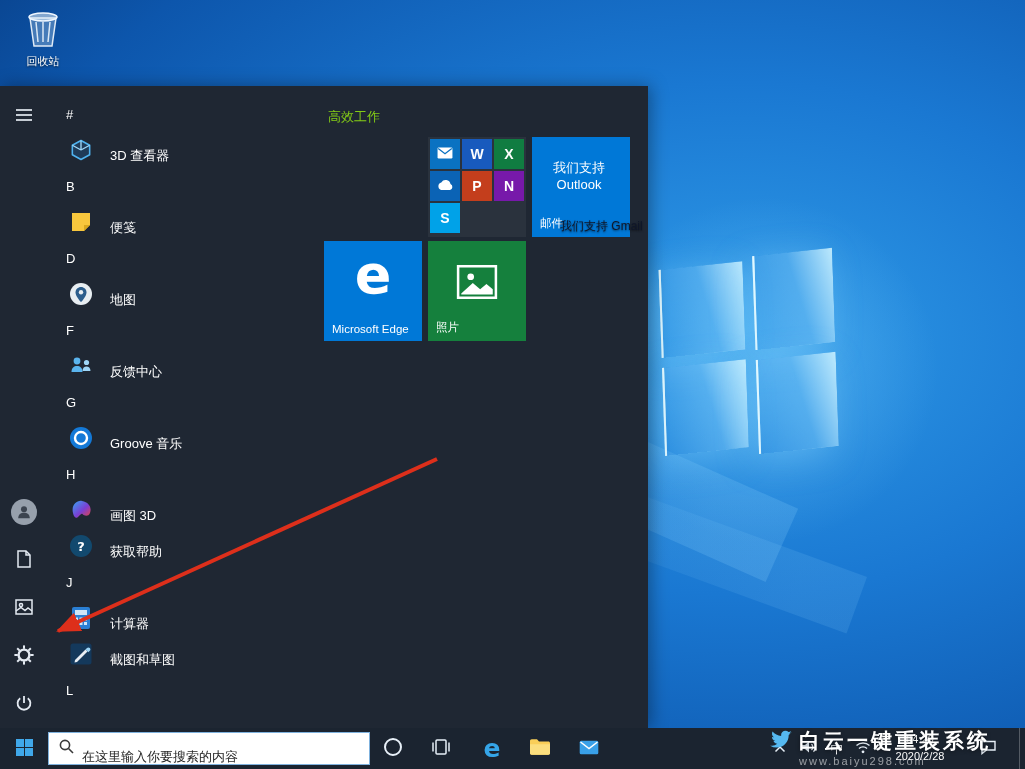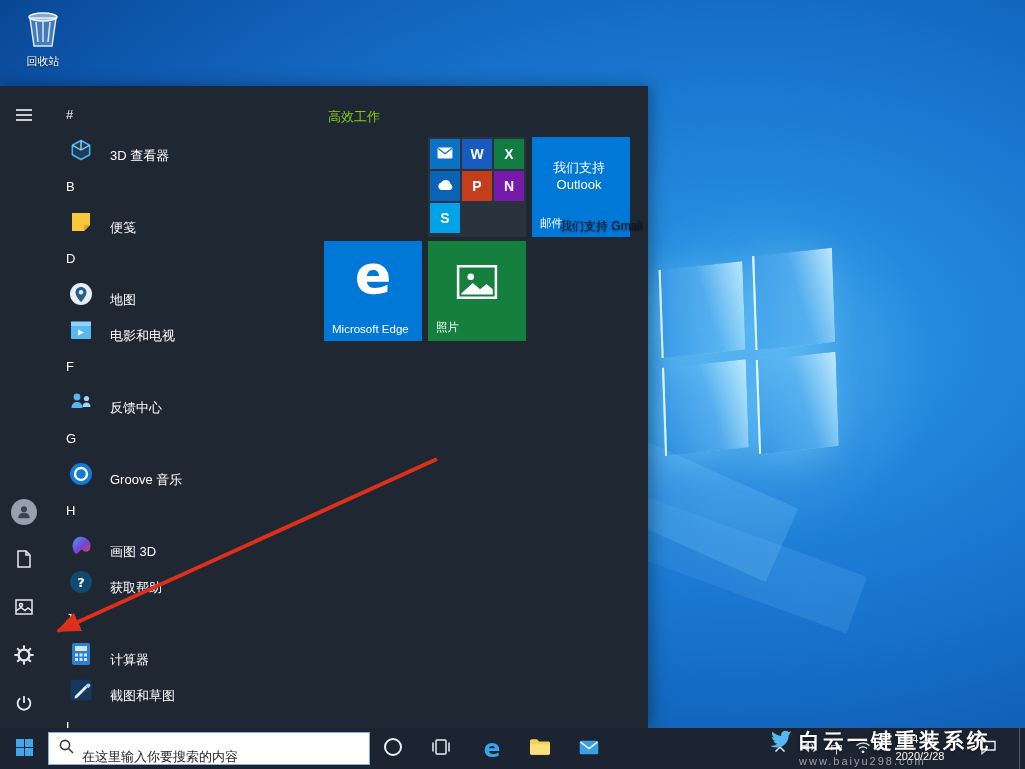--- a/index.html
+++ b/index.html
@@ -219,30 +219,20 @@
       <span class="al-icon">
         <svg width="26" height="26" viewBox="0 0 26 26">
           <circle cx="13" cy="13" r="11" fill="#e8eef2"></circle>
           <path d="M13 6 C16 6 18.5 8.4 18.5 11.4 C18.5 15.5 13 21 13 21 C13 21 7.5 15.5 7.5 11.4 C7.5 8.4 10 6 13 6 Z" fill="#2b5d8c"></path>
           <circle cx="13" cy="11.3" r="2.2" fill="#e8eef2"></circle>
         </svg>
       </span>
       <span class="al-label">地图</span>
     </div>
 
-    <div class="al-row al-app">
-      <span class="al-icon">
-        <svg width="26" height="26" viewBox="0 0 26 26">
-          <path d="M3 4.5 H23 V9 H3 Z" fill="#8ed3f8"></path>
-          <rect x="3" y="9" width="20" height="13" rx="1" fill="#58b8f0"></rect>
-          <path d="M10 12.5 L16 15.5 L10 18.5 Z" fill="#fff"></path>
-        </svg>
-      </span>
-      <span class="al-label">电影和电视</span>
-    </div>
 
     <div class="al-row al-header">
       <span>F</span>
     </div>
 
     <div class="al-row al-app">
       <span class="al-icon">
         <svg width="26" height="26" viewBox="0 0 26 26" fill="#5ab4ee">
           <circle cx="9" cy="8" r="3.4"></circle>
           <path d="M3.5 19 C3.5 14.8 6 13 9 13 C12 13 14.5 14.8 14.5 19 Z"></path>

